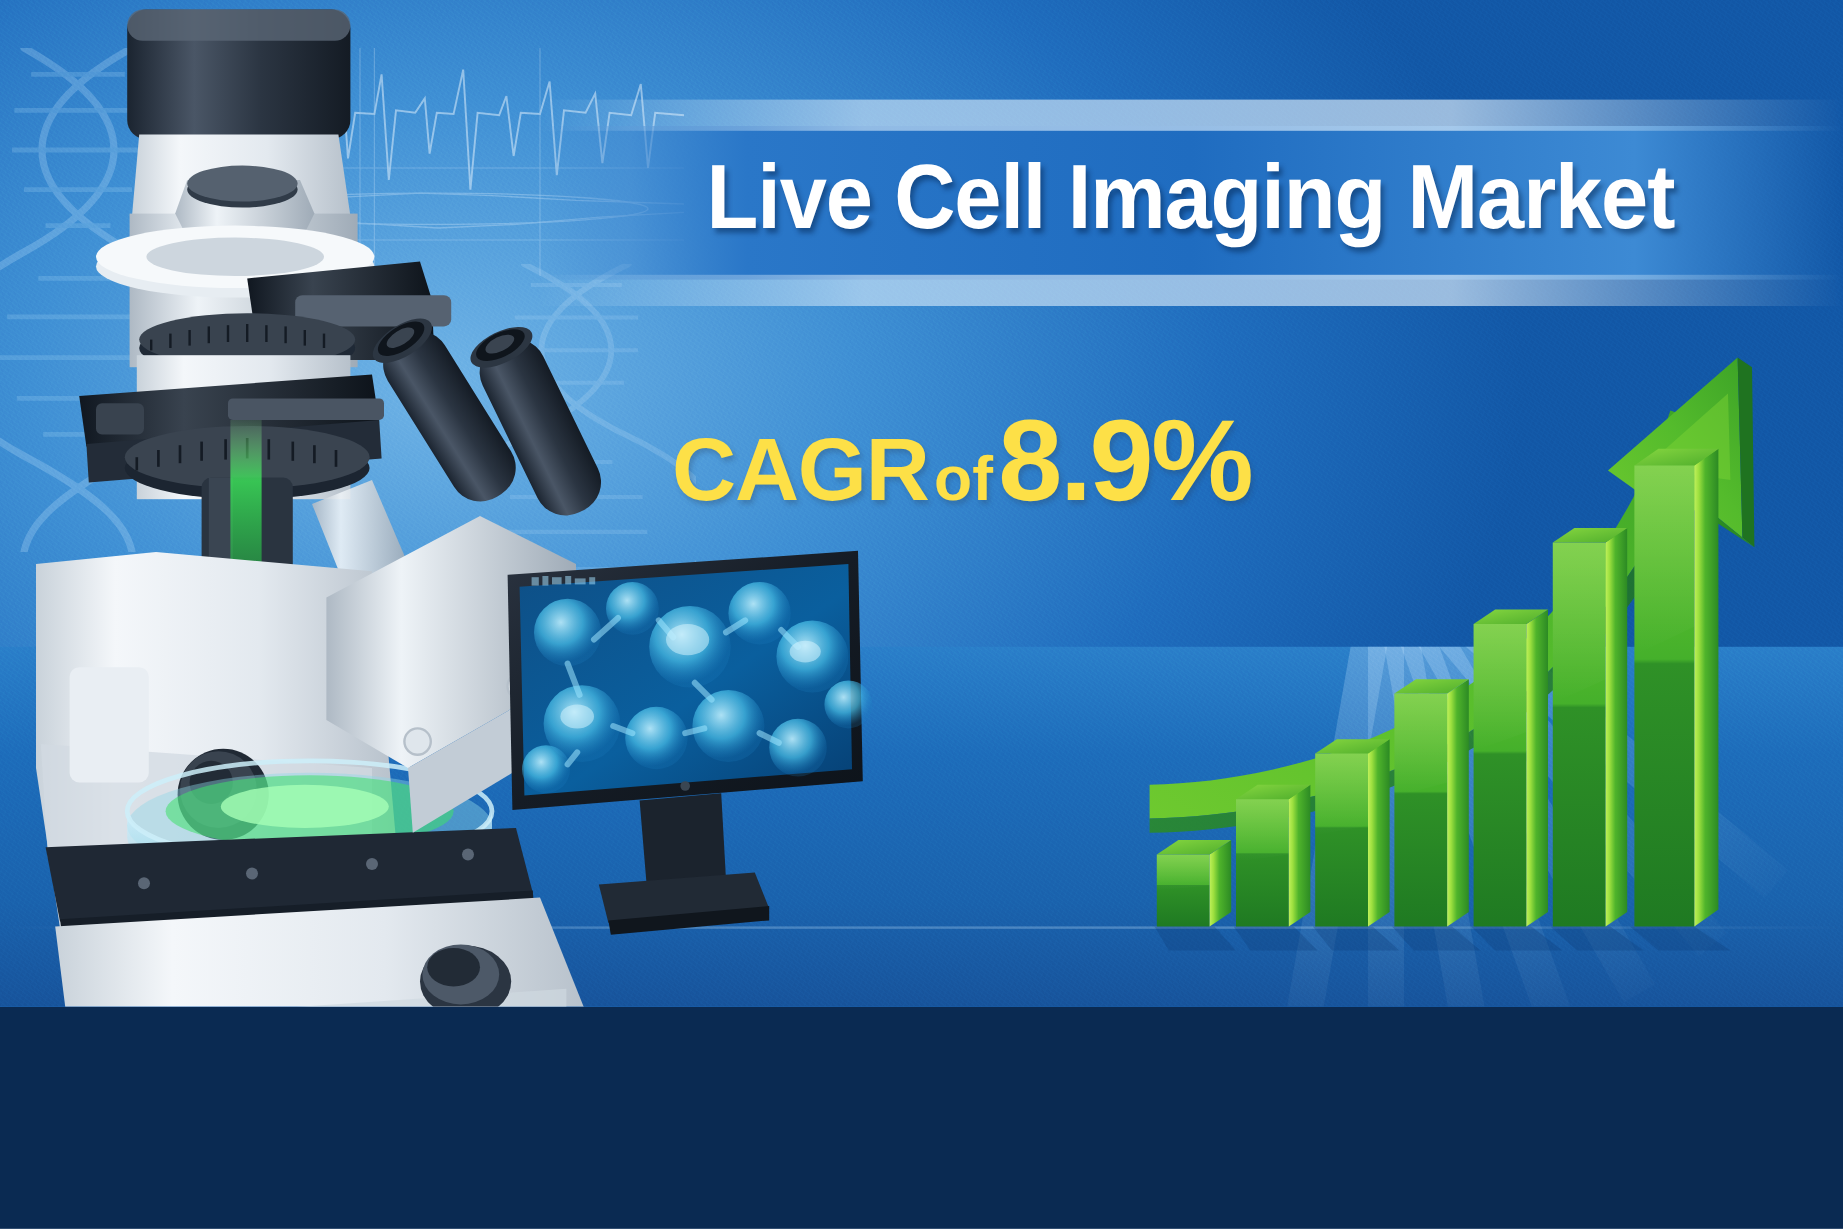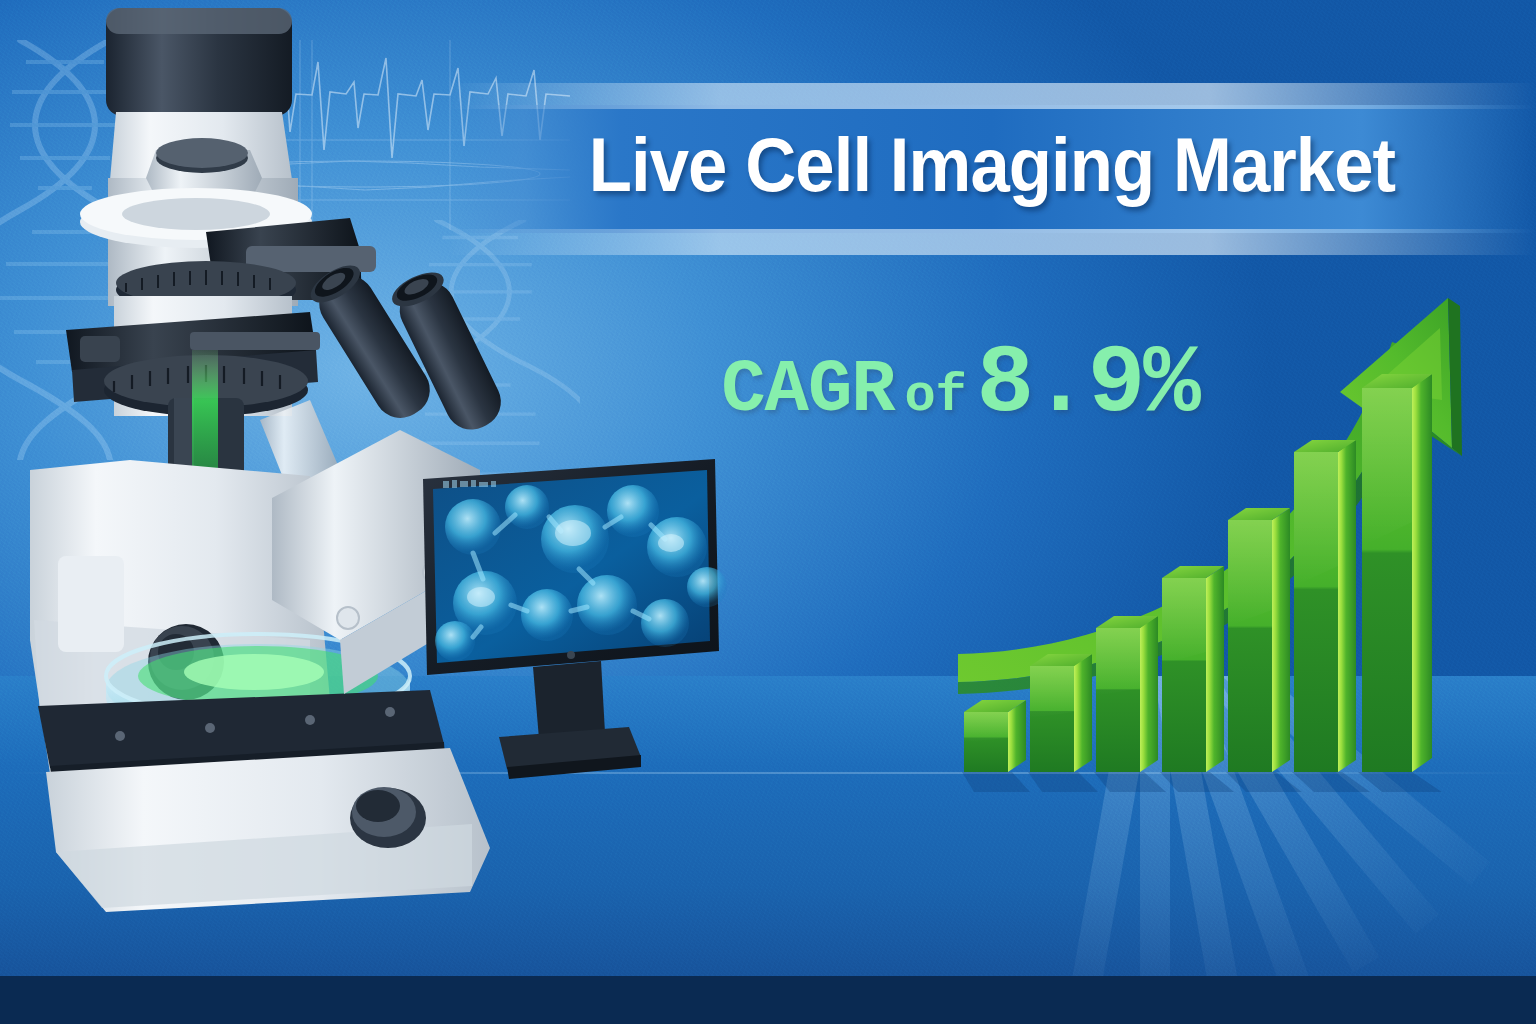--- a/index.html
+++ b/index.html
@@ -1,20 +1,20 @@
 <!DOCTYPE html>
 <html><head>
 <meta charset="utf-8">
 <style>
   html,body{margin:0;padding:0;background:#0a2a52;}
   body{font-family:"Liberation Sans",sans-serif;}
 
   
   #poster{
-    position:relative;width:1536px;height:976px;overflow:hidden;
+    position:relative;width:1536px;height:839px;overflow:hidden;
     background:#1f6fc4;
   }
 
   
   .bg-base{
     position:absolute;inset:0;
     background:
       radial-gradient(ellipse 900px 620px at 24% 38%, #6fb3e6 0%, #3f8fd4 38%, #1f6cbd 72%, #1257a6 100%),
       linear-gradient(160deg,#4f9ada 0%,#2a7cc9 45%,#1360ae 100%);
   }
@@ -83,24 +83,23 @@
     text-align:center;
     font-size:76px;font-weight:bold;color:#ffffff;
     letter-spacing:-1px;
     font-family:"Liberation Sans",sans-serif;
     text-shadow:3px 4px 5px rgba(0,30,70,.45);
     white-space:nowrap;
     transform:scaleX(.93);
   }
   #cagr-line{
     position:absolute;left:560px;top:330px;width:800px;height:110px;
-    text-align:center;white-space:nowrap;
-    color:#86efac;
+    text-align:left;white-space:nowrap;
+    color:#fde047;
     text-shadow:2px 3px 4px rgba(40,60,90,.28);
-    font-family:Liberation Mono, monospace;
   }
   #cagr-line .w1{font-size:74px;font-weight:bold;letter-spacing:-1px;}
   #cagr-line .w2{font-size:52px;font-weight:bold;}
   #cagr-line .w3{font-size:96px;font-weight:bold;letter-spacing:-2px;}
   .sub-txt{
     position:absolute;left:0;width:670px;top:14px;
     text-align:center;white-space:nowrap;
     font-size:46px;font-weight:bold;color:#ffffff;
     text-shadow:2px 3px 4px rgba(0,30,70,.45);
     transform:scaleX(.96);

